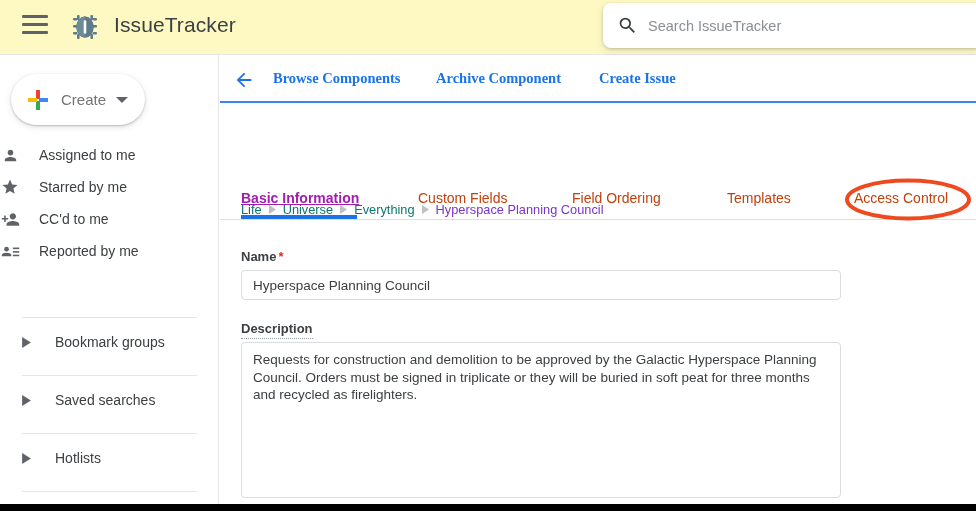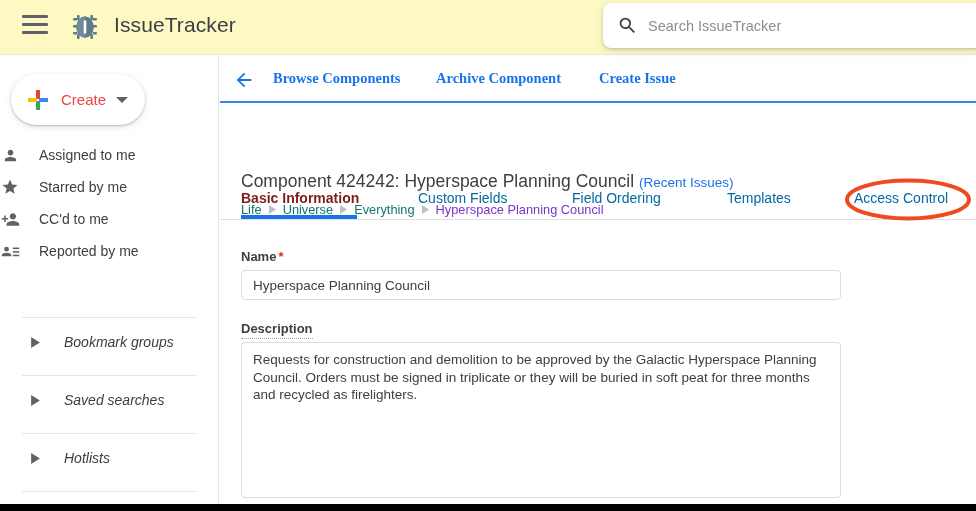--- a/index.html
+++ b/index.html
@@ -58,21 +58,21 @@
   }
   #create-btn {
     position:absolute; left:11px; top:19px;
     width:134px; height:51px; border-radius:26px;
     background:#fff;
     box-shadow: 0 1px 2px rgba(60,64,67,.28), 0 2px 6px rgba(60,64,67,.15);
     display:flex; align-items:center; cursor:pointer;
   }
   #create-plus { margin-left:14px; flex:0 0 auto; display:flex; }
   #create-label {
-    font-size:15px; color:#ef4444; margin-left:10px; white-space:nowrap;
+    font-size:15px; color:#737373; margin-left:10px; white-space:nowrap;
   }
   #create-caret { margin-left:10px; display:flex; }
 
   .nav-list { position:absolute; left:0; top:84px; width:219px; }
   .nav-item {
     display:flex; align-items:center; height:32px;
     cursor:pointer;
   }
   .nav-icon {
     width:20px; height:20px; flex:0 0 auto;
@@ -80,21 +80,21 @@
     margin-right:19px;
   }
   .nav-label { font-size:14px; color:#3c4043; white-space:nowrap; }
 
   .nav-divider {
     height:1px; background:#e4e6e8; margin:9px 22px 0 22px;
   }
   .group-list { position:absolute; left:0; top:253px; width:219px; }
   .group-item {
     display:flex; align-items:center; height:48px;
-    padding-left:28px; cursor:pointer;font-style:italic;
+    padding-left:19px; cursor:pointer;
   }
   .group-caret {
     width:14px; flex:0 0 auto; display:flex; align-items:center;
     justify-content:center; margin-right:22px;
   }
   .group-label { font-size:14px; color:#3c4043; white-space:nowrap; }
 
   
   #main {
     position:absolute; left:220px; top:55px; width:756px; height:449px;
@@ -136,24 +136,24 @@
   }
 
   #tabs {
     position:absolute; left:0; top:127px; width:756px; height:40px;
   }
   #tabs-row {
     position:absolute; left:0; top:0; width:756px; height:38px;
     border-bottom:1px solid #e0e0e0;
   }
   .tab {
-    position:absolute; top:8px; font-size:14px; color:#0369a1;
+    position:absolute; top:8px; font-size:14px; color:#c2410c;
     white-space:nowrap; cursor:pointer;
   }
-  .tab.active { color:#7f1d1d; font-weight:bold; }
+  .tab.active { color:#a21caf; font-weight:bold;text-decoration:underline; }
   #tab-underline {
     position:absolute; left:21px; top:33px; width:116px; height:4px;
     background:#1a73e8;
   }
   #tab-0 { left:21px; }
   #tab-1 { left:198px; }
   #tab-2 { left:352px; }
   #tab-3 { left:507px; }
   #tab-4 { left:634px; }
 
@@ -346,24 +346,20 @@
       <span id="back-arrow">
         <svg width="22" height="22" viewBox="0 0 24 24">
             <path fill="#1a73e8" d="M20 11H7.83l5.59-5.59L12 4l-8 8 8 8 1.41-1.41L7.83 13H20z"></path>
           </svg>
       </span>
       <span class="action-link" id="act-browse">Browse Components</span>
       <span class="action-link" id="act-archive">Archive Component</span>
       <span class="action-link" id="act-create">Create Issue</span>
     </div>
 
-    <div id="comp-title">
-      <span>Component 424242: Hyperspace Planning Council</span>
-      <span class="recent">(Recent Issues)</span>
-    </div>
 
     <div id="breadcrumb">
       <span class="crumb">Life</span>
       <span class="crumb-sep">
         <svg width="7" height="9" viewBox="0 0 7 9">
             <path d="M0 0 L7 4.5 L0 9 Z" fill="#bdc1c6"></path>
           </svg>
       </span>
       <span class="crumb">Universe</span>
       <span class="crumb-sep">

